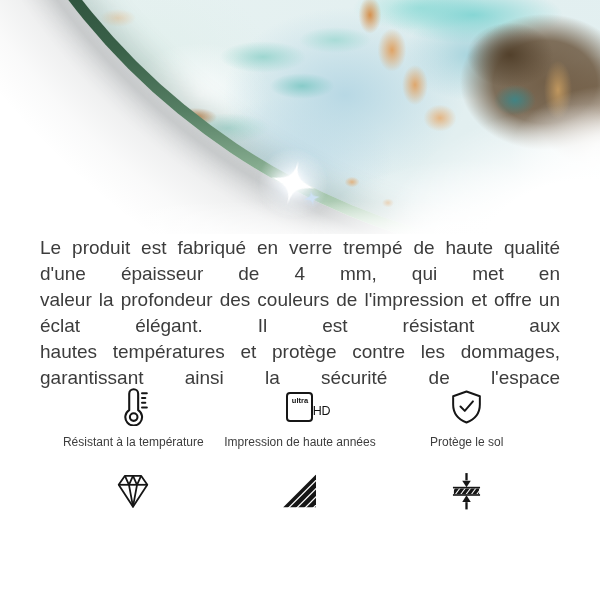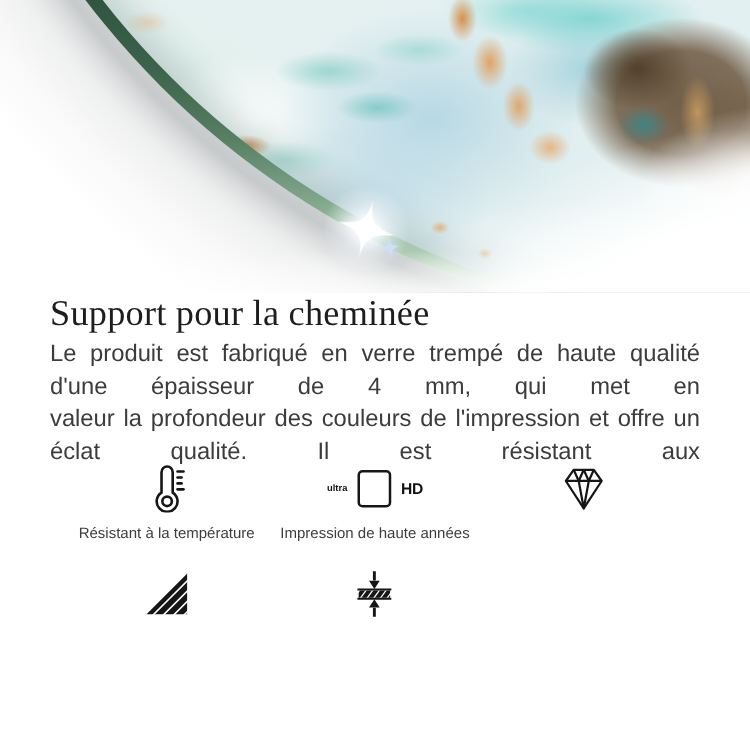--- a/index.html
+++ b/index.html
@@ -75,24 +75,24 @@
   .desc .just { text-align:justify; text-align-last:justify; }
 
   
   .features { margin-top:-7px; display:grid; grid-template-columns:repeat(3,1fr);
               row-gap:18px; padding:0 10px; }
   .feature { display:flex; flex-direction:column; align-items:center; }
   .icon-slot { height:46px; display:flex; align-items:center; justify-content:center; }
   .feature .label { margin-top:5px; font-size:12px; line-height:15px; color:#3d3d3d; text-align:right; }
 
   .uhd-icon { width:27px; height:30px; border:2.4px solid #161616; border-radius:4px;
-              display:flex; flex-direction:row; align-items:center; justify-content:center;
+              display:flex; flex-direction:column; align-items:center; justify-content:center;
               color:#121212; }
   .uhd-top { font-size:7.5px; font-weight:700; line-height:8px; }
-  .uhd-bottom { font-size:12.5px; font-weight:700; line-height:13px; letter-spacing:-0.3px;margin-left:43px; }
+  .uhd-bottom { font-size:12.5px; font-weight:400; line-height:13px; letter-spacing:-0.3px;margin-left:43px; }
 
   svg.icon { display:block; }
 </style>
 </head>
 <body>
 
 <div>
 
   <div class="hero">
     <div class="glass-edge"></div>
@@ -102,26 +102,26 @@
     <svg class="sparkle-main" width="46" height="46" viewBox="0 0 46 46">
       <path d="M23,0 C24.2,16 28,19.8 46,23 C28,26.2 24.2,30 23,46 C21.8,30 18,26.2 0,23 C18,19.8 21.8,16 23,0 Z" fill="#ffffff"></path>
     </svg>
     <svg class="sparkle-small" width="16" height="16" viewBox="0 0 46 46">
       <path d="M23,0 C24.2,16 28,19.8 46,23 C28,26.2 24.2,30 23,46 C21.8,30 18,26.2 0,23 C18,19.8 21.8,16 23,0 Z" fill="#cfe2f6"></path>
     </svg>
   </div>
 
   <div class="content">
     <h1>
-      <span>Support pour la cheminée</span>
     </h1>
 
     <div class="desc">
       <div class="just">Le produit est fabriqué en verre trempé de haute qualité d'une épaisseur de 4 mm, qui met en</div>
-      <div class="just">valeur la profondeur des couleurs de l'impression et offre un éclat qualité. Il est résistant aux</div>
+      <div class="just">valeur la profondeur des couleurs de l'impression et offre un éclat élégant. Il est résistant aux</div>
+      <div class="just">hautes températures et protège contre les dommages, garantissant ainsi la sécurité de l'espace</div>
     </div>
 
     <div class="features">
 
       <div class="feature">
         <div class="icon-slot">
           <svg class="icon" width="29" height="38" viewBox="0 0 29 40" fill="none" stroke="#161616" stroke-width="2.2" stroke-linecap="round">
             <path d="M10,6 a4.7,4.7 0 0 1 9.4,0 V23.2 a8.8,8.8 0 1 1 -9.4,0 Z"></path>
             <circle cx="14.7" cy="30.6" r="4"></circle>
             <path d="M23.5,5.5 h5"></path>
@@ -136,20 +136,29 @@
       <div class="feature">
         <div class="icon-slot">
           <div class="uhd-icon">
             <span class="uhd-top">ultra</span>
             <span class="uhd-bottom">HD</span>
           </div>
         </div>
         <div class="label">Impression de haute années</div>
       </div>
 
+      <div class="feature">
+        <div class="icon-slot">
+          <svg class="icon" width="31" height="36" viewBox="0 0 36 41" fill="none" stroke="#161616" stroke-width="2.3" stroke-linejoin="round" stroke-linecap="round">
+            <path d="M18,2.5 L33.5,8 V17.5 C33.5,27.8 27.5,34.8 18,38.5 C8.5,34.8 2.5,27.8 2.5,17.5 V8 Z"></path>
+            <path d="M11,20 L16,25 L25.5,14"></path>
+          </svg>
+        </div>
+        <div class="label">Protège le sol</div>
+      </div>
 
       <div class="feature">
         <div class="icon-slot">
           <svg class="icon" width="34" height="37" viewBox="0 0 38 41" fill="none" stroke="#161616" stroke-width="2" stroke-linejoin="round">
             <path d="M10,3 H28 L35,13 L19,37.5 L3,13 Z"></path>
             <path d="M3,13 H35"></path>
             <path d="M10,3 L14.5,13 L19,37.5 L23.5,13 L28,3"></path>
             <path d="M19,3 L14.5,13"></path>
               <path d="M19,3 L23.5,13"></path>
           </svg>

